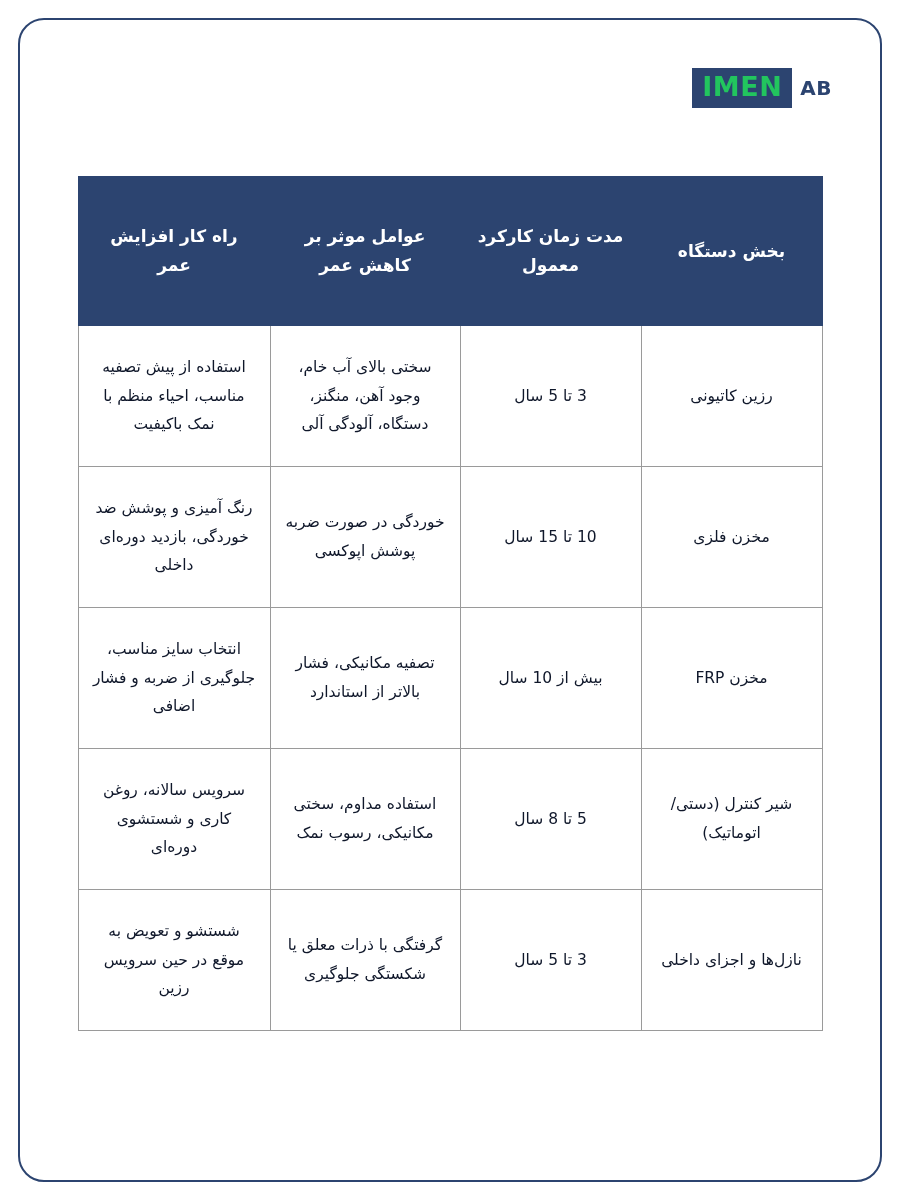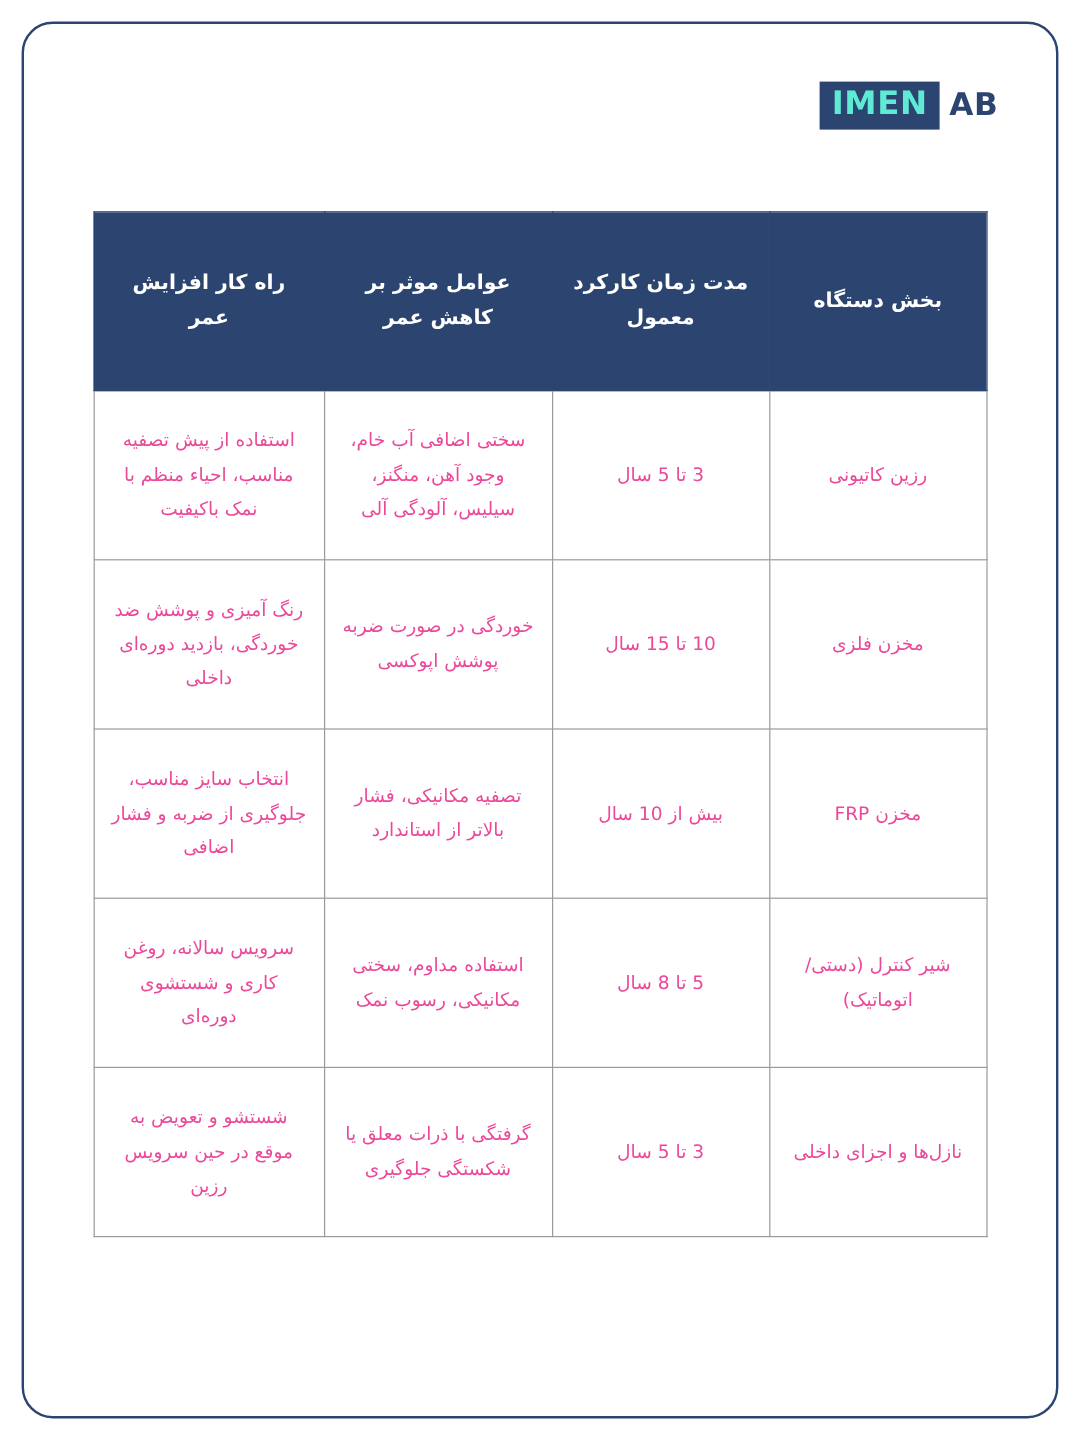--- a/index.html
+++ b/index.html
@@ -41,33 +41,33 @@
   .logo {
     display: inline-flex;
     align-items: stretch;
     direction: ltr;
     height: 40px;
     margin-top: 18px;
     margin-right: 0;
   }
   .logo-main {
     background: #2c4470;
-    color: #5eead4;
+    color: #22c55e;
     font-weight: bold;
     font-size: 27px;
     letter-spacing: 0.5px;
     padding: 2px 10px 6px 10px;
     display: flex;
     align-items: center;
     line-height: 1;
   }
   .logo-sub {
     color: #2c4470;
     font-weight: bold;
-    font-size: 26px;
+    font-size: 20px;
     letter-spacing: 0.5px;
     padding: 6px 4px 6px 8px;
     display: flex;
     align-items: center;
     line-height: 1;
   }
   
   .table-wrap {
     margin-top: 68px;
     display: flex;
@@ -86,21 +86,21 @@
     font-weight: bold;
     line-height: 1.7;
     text-align: center;
     vertical-align: middle;
     padding: 22px 14px;
     height: 104px;
     border: 1px solid #2c4470;
   }
   table.life-table td {
     border: 1px solid #9a9a9a;
-    color: #ec4899;
+    color: #0f172a;
     font-size: 15.5px;
     line-height: 1.85;
     text-align: center;
     vertical-align: middle;
     padding: 16px 14px;
     height: 108px;
   }
   col.c-dev   { width: 181px; }
   col.c-time  { width: 181px; }
   col.c-fact  { width: 190px; }
@@ -131,21 +131,21 @@
             <th>بخش دستگاه</th>
             <th>مدت زمان کارکرد معمول</th>
             <th>عوامل موثر بر کاهش عمر</th>
             <th>راه کار افزایش عمر</th>
           </tr>
         </thead>
         <tbody>
           <tr>
             <td>رزین کاتیونی</td>
             <td>3 تا 5 سال</td>
-            <td>سختی اضافی آب خام، وجود آهن، منگنز، سیلیس، آلودگی آلی</td>
+            <td>سختی بالای آب خام، وجود آهن، منگنز، دستگاه، آلودگی آلی</td>
             <td>استفاده از پیش تصفیه مناسب، احیاء منظم با نمک باکیفیت</td>
           </tr>
           <tr>
             <td>مخزن فلزی</td>
             <td>10 تا 15 سال</td>
             <td>خوردگی در صورت ضربه پوشش اپوکسی</td>
             <td>رنگ آمیزی و پوشش ضد خوردگی، بازدید دوره‌ای داخلی</td>
           </tr>
           <tr>
             <td>مخزن FRP</td>

